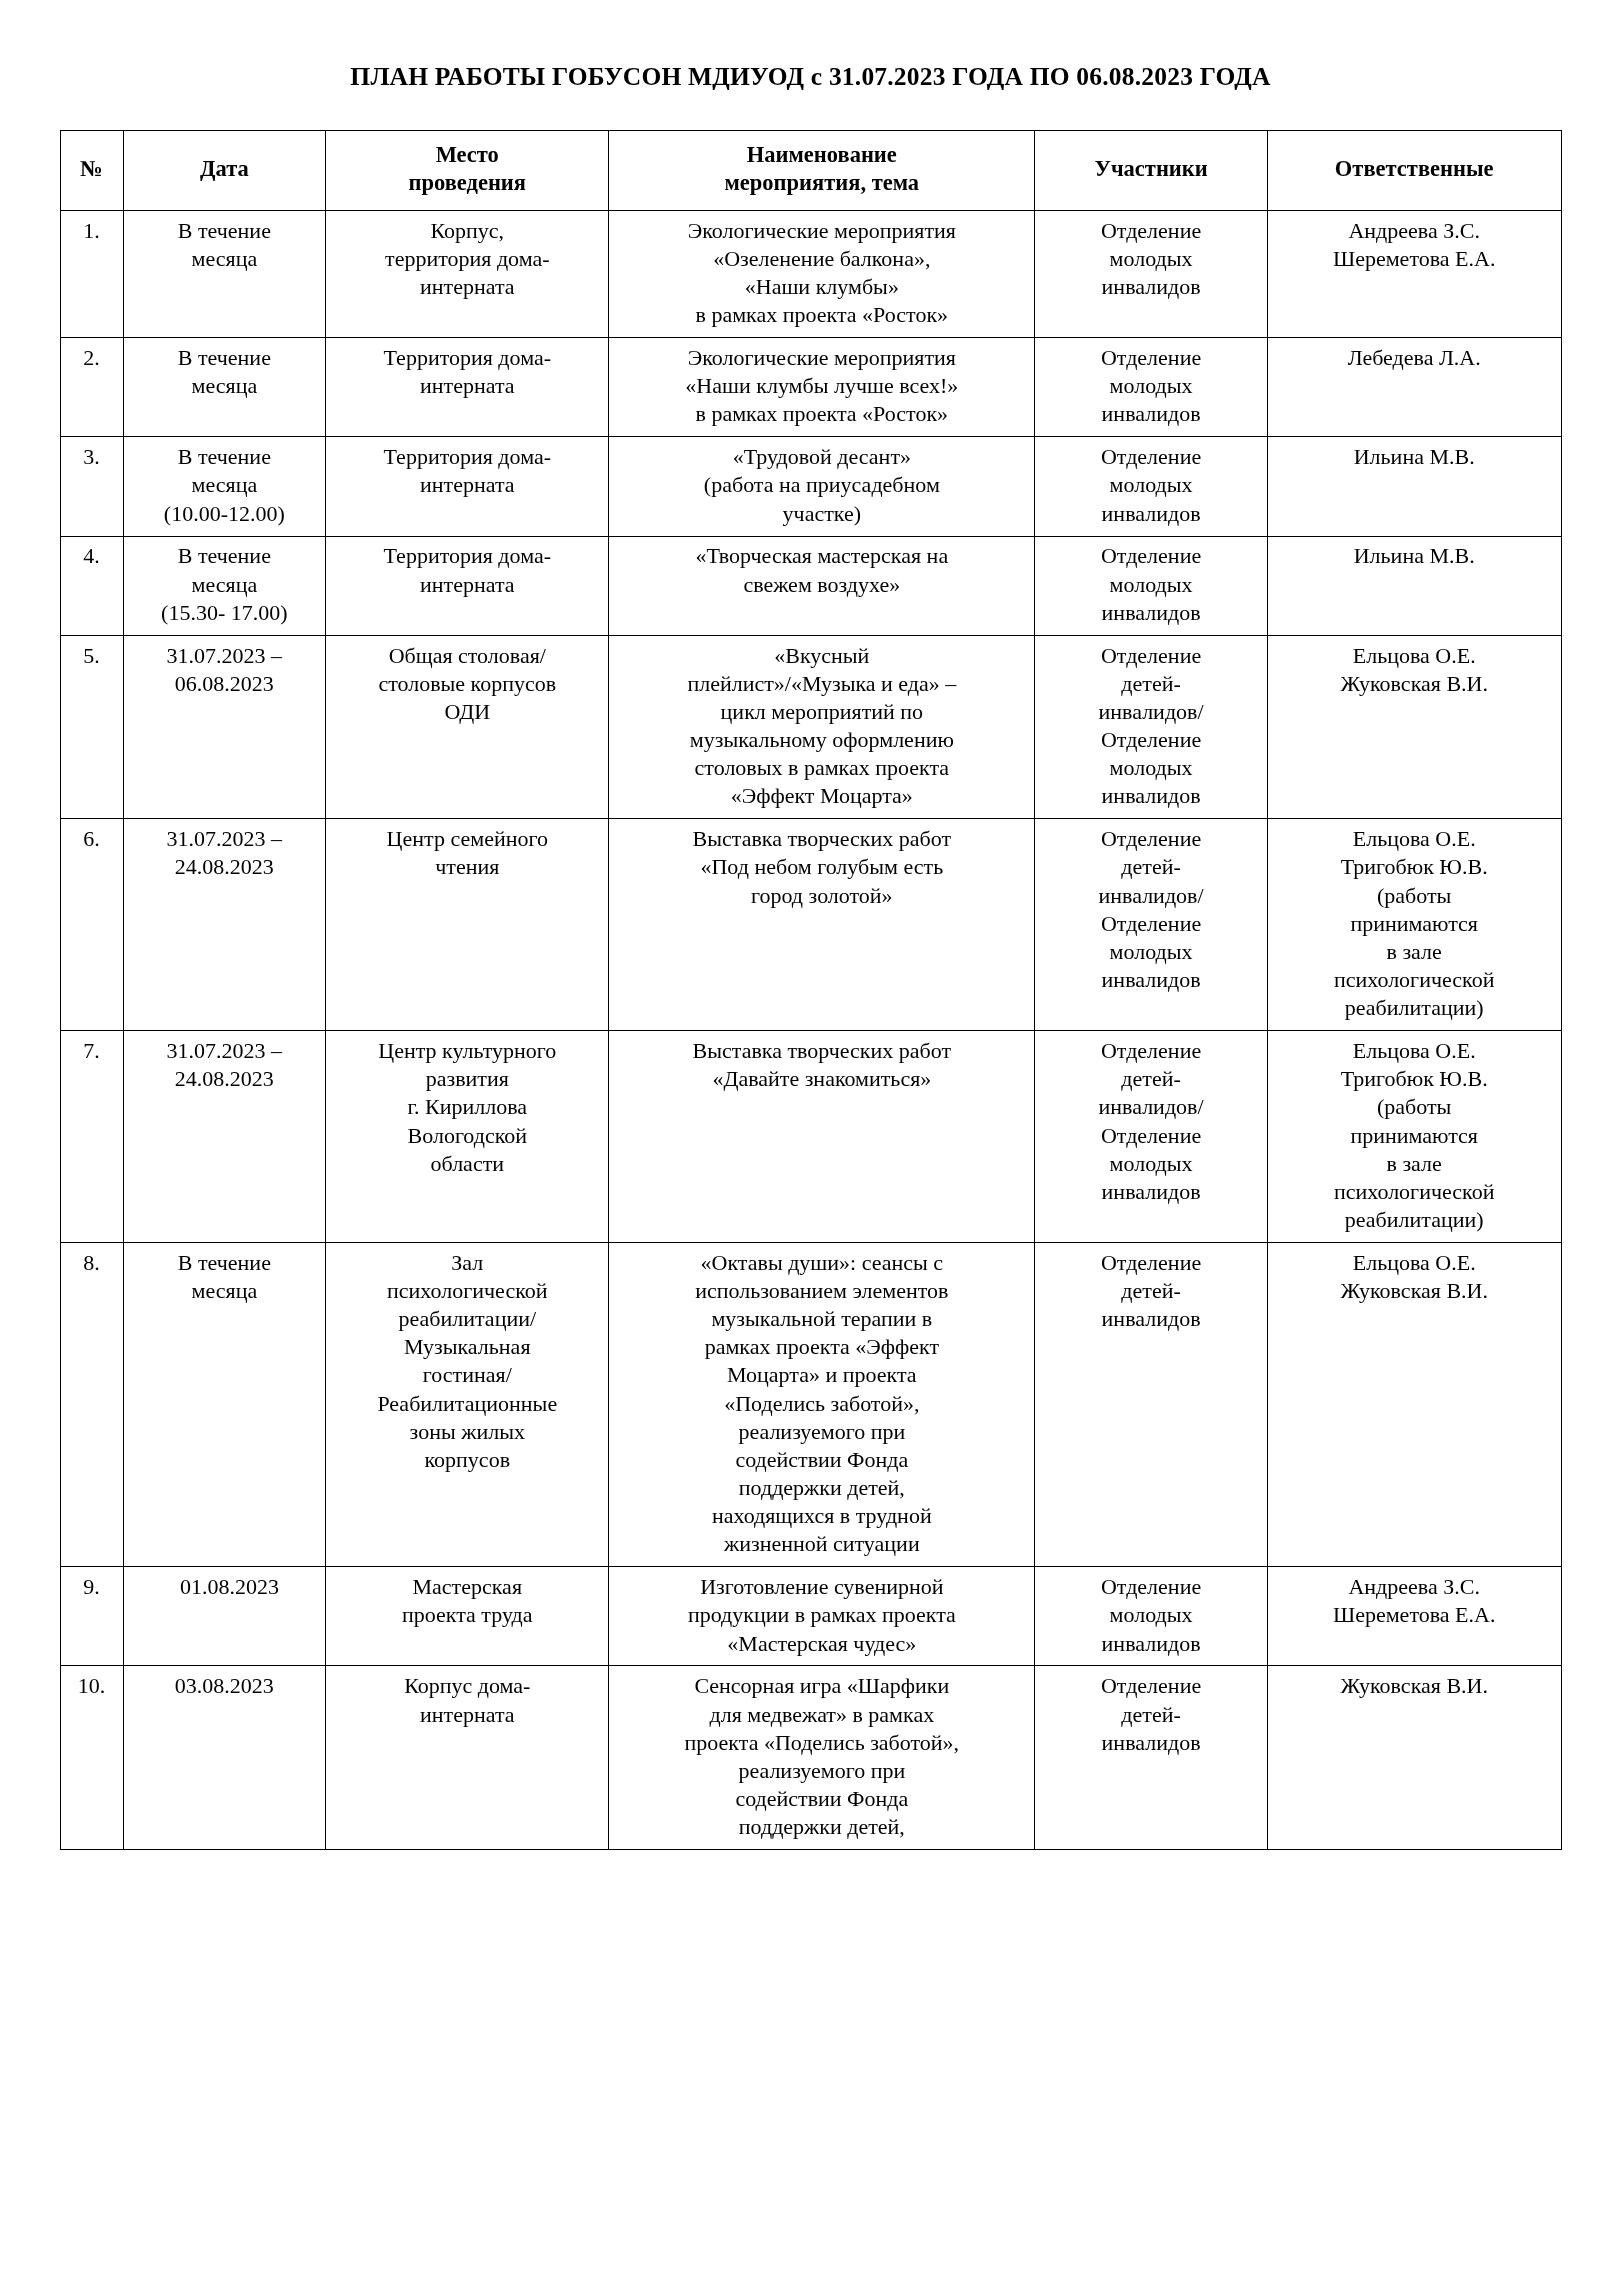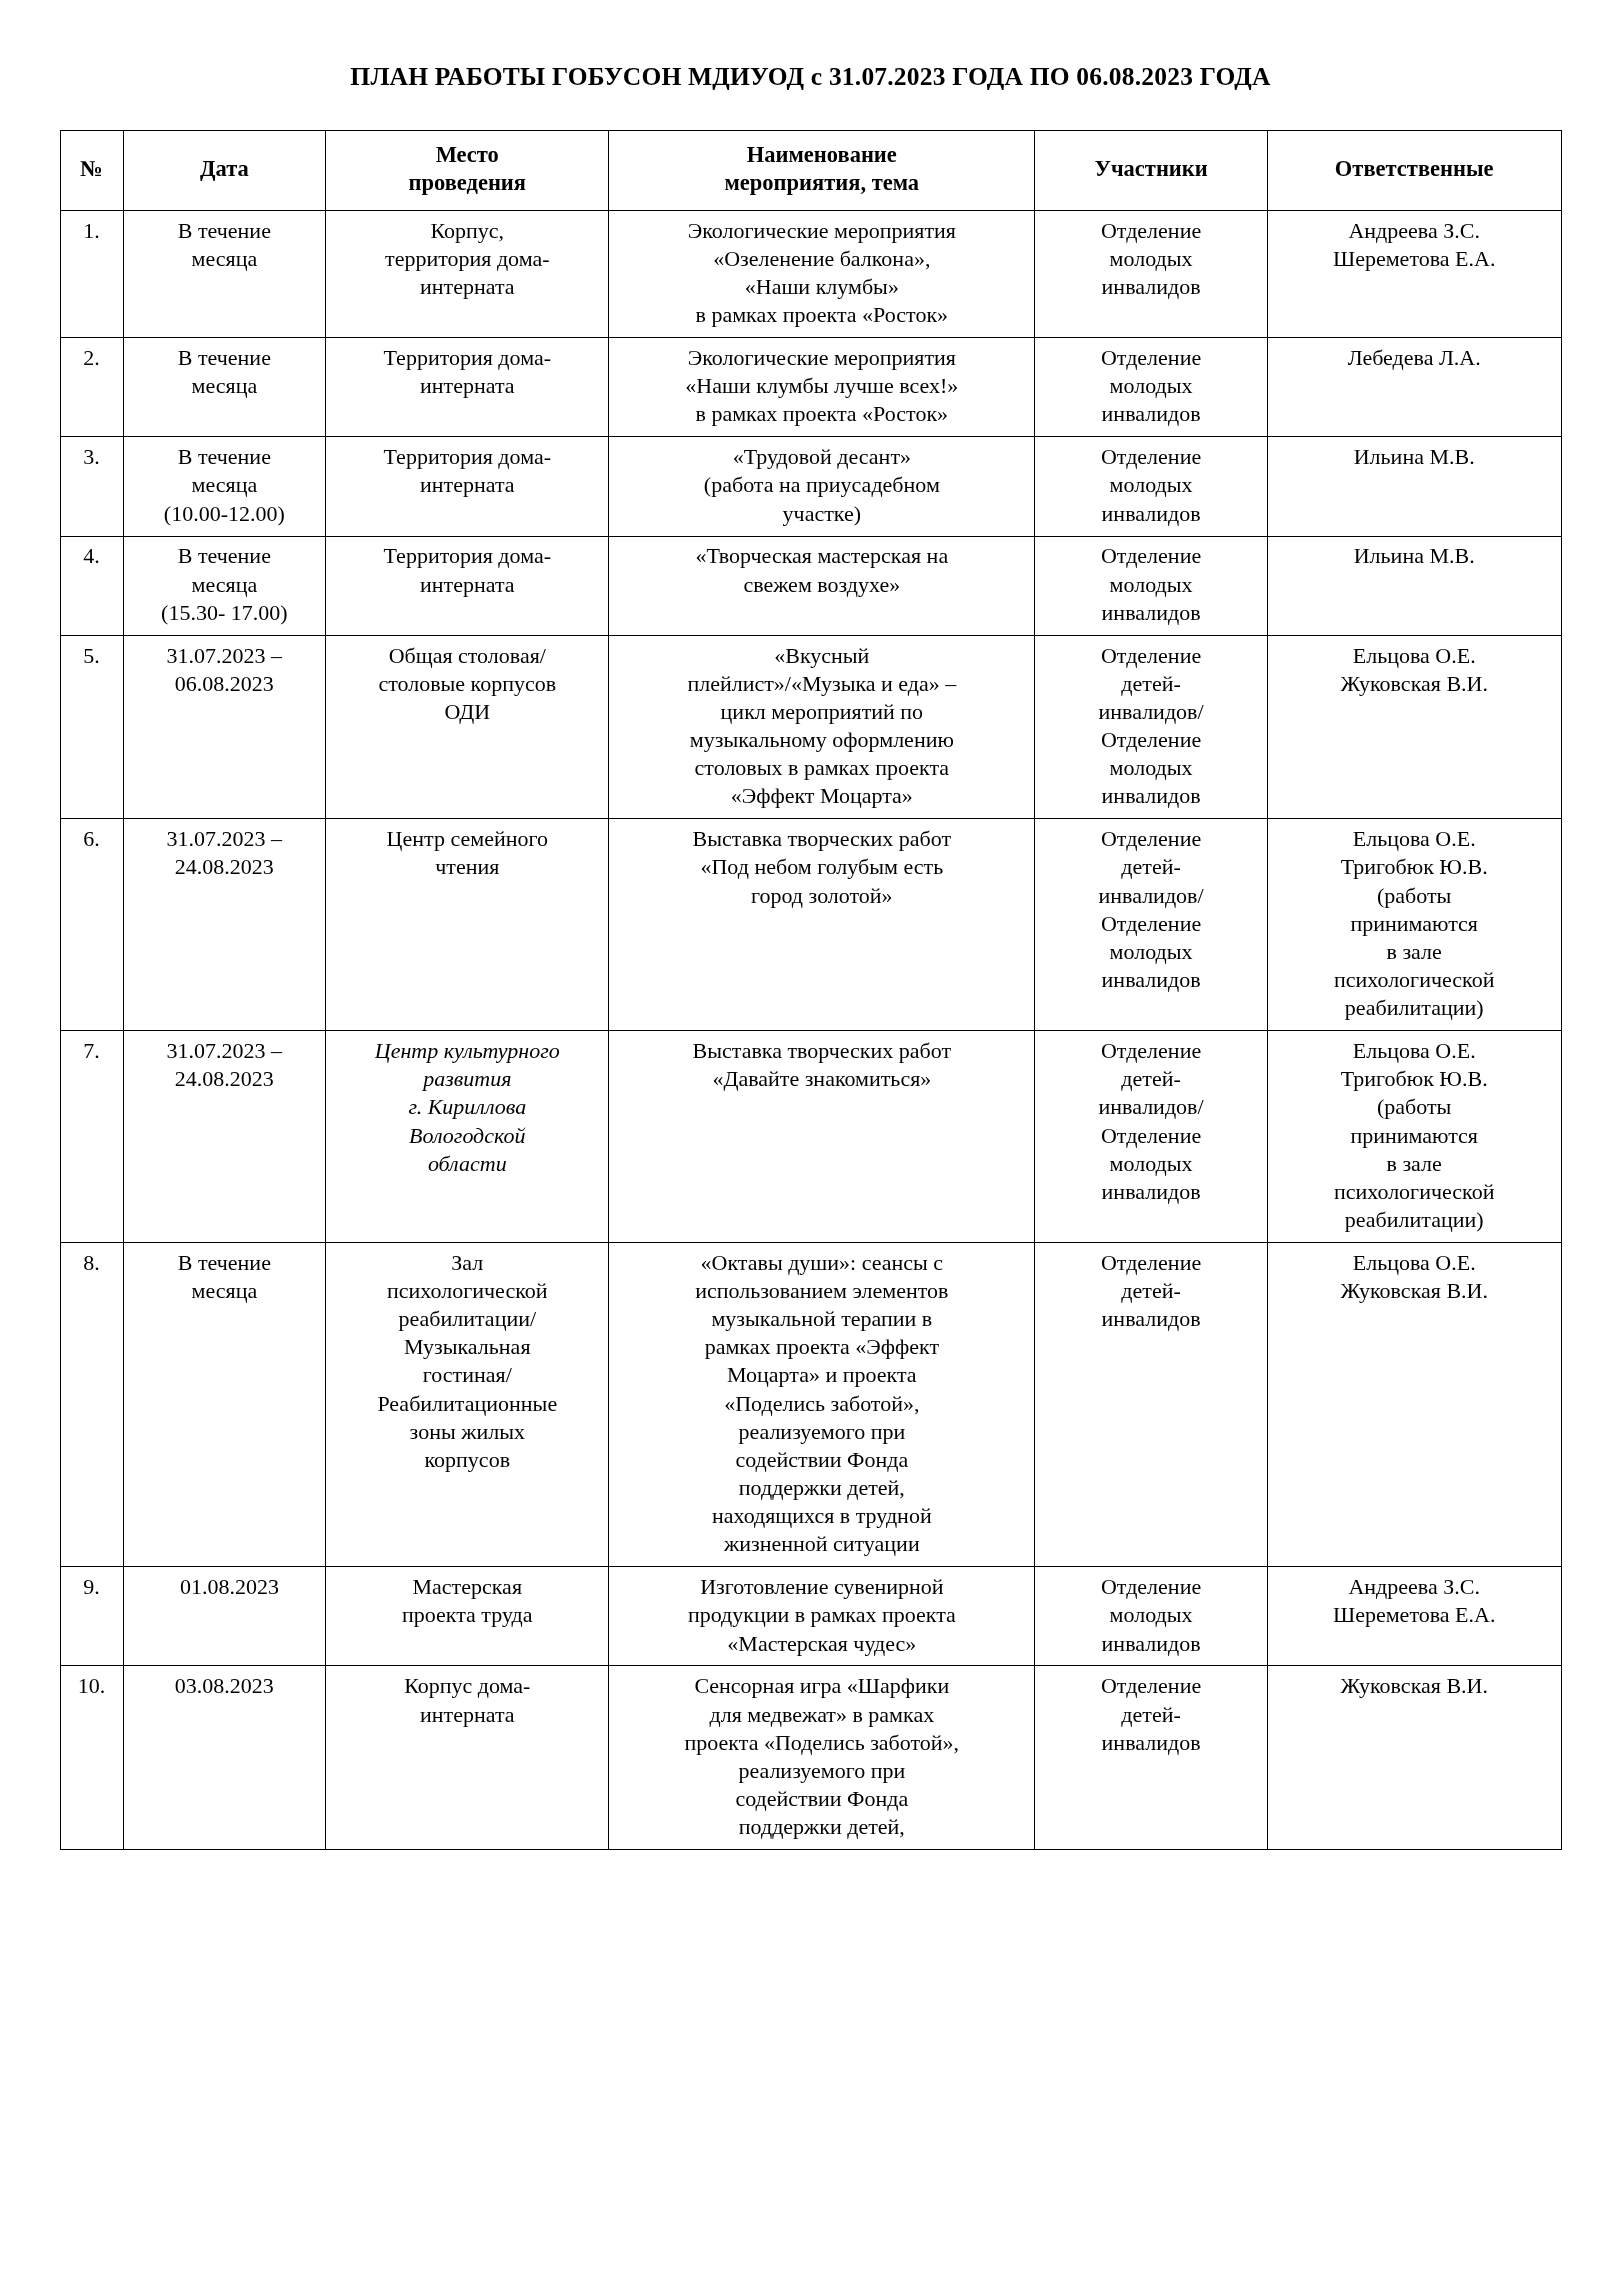--- a/index.html
+++ b/index.html
@@ -189,21 +189,21 @@
 (работы
 принимаются
 в зале
 психологической
 реабилитации)</td>
         </tr>
         <tr>
           <td class="num" style="white-space: pre-wrap;">7.</td>
           <td style="white-space: pre-wrap;">31.07.2023 –
 24.08.2023</td>
-          <td style="white-space: pre-wrap; font-style: italic;">Центр культурного
+          <td style="white-space: pre-wrap;">Центр культурного
 развития
 г. Кириллова
 Вологодской
 области</td>
           <td style="white-space: pre-wrap;">Выставка творческих работ
 «Давайте знакомиться»</td>
           <td style="white-space: pre-wrap;">Отделение
 детей-
 инвалидов/
 Отделение

